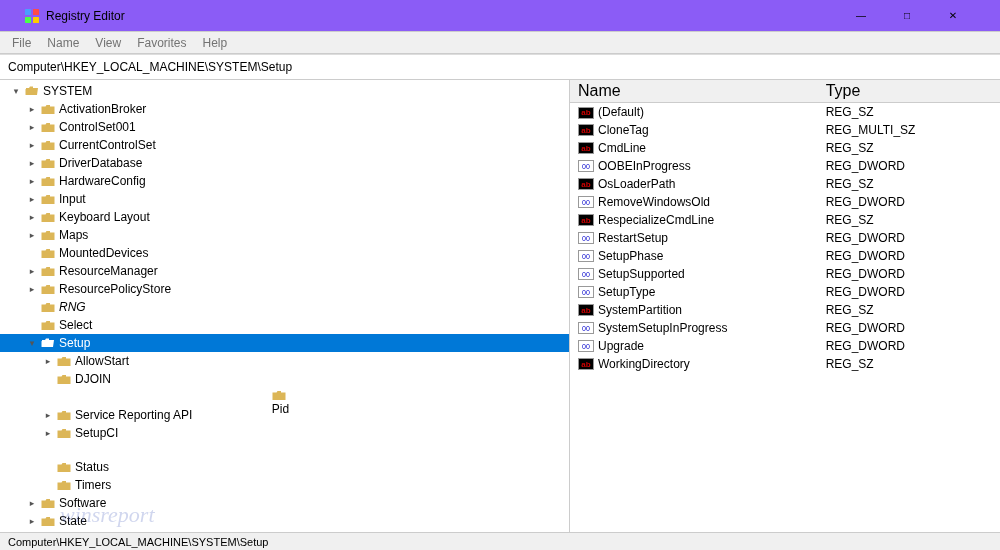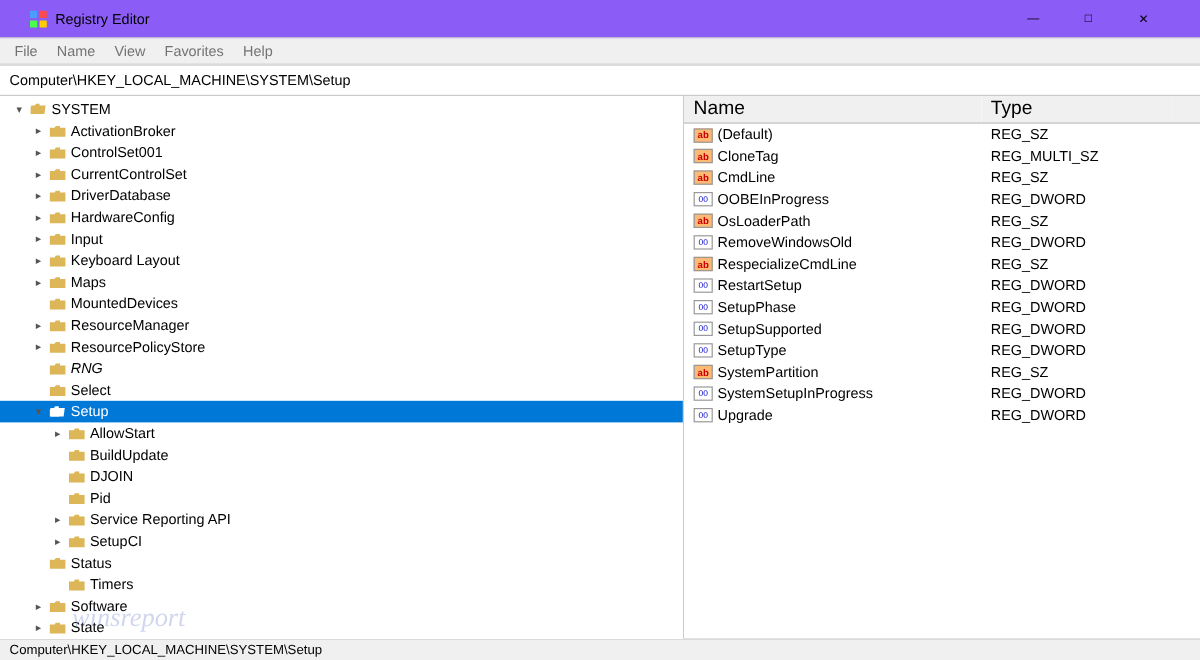--- a/index.html
+++ b/index.html
@@ -167,21 +167,21 @@
       position: sticky;
       top: 0;
     }
     .reg-table td {
       padding: 1px 8px;
       font-size: 12px;
       height: 18px;
       border: none;
     }
     .icon-ab {
-      background: #fdba74;
+      background: #000000;
       border: 1px solid #999;
       font-size: 8px;
       font-weight: bold;
       color: #c00;
       display: inline-flex;
       align-items: center;
       justify-content: center;
       width: 16px;
       height: 12px;
       margin-right: 4px;
@@ -412,59 +412,50 @@
           </span>
           <span class="item-label">AllowStart</span>
         </div>
         <div class="tree-item" style="padding-left: 40px;">
           <span class="expand-placeholder"></span>
           <span class="folder-icon">
             <svg viewBox="0 0 14 12" width="14" height="12">
               <path d="M0.5,3.5 L4.5,3.5 L5.5,2 L9,2 L9,3.5 L13.5,3.5 L13.5,11 L0.5,11 Z" fill="#dcb657"></path>
             </svg>
           </span>
-          <span class="item-label">BuildUpdate</span>
+          <span class="item-label">DJOIN</span>
+        </div>
+        <div class="tree-item" style=" flex-direction: column;">
+          <span class="expand-placeholder"></span>
+          <span class="folder-icon">
+            <svg viewBox="0 0 14 12" width="14" height="12">
+              <path d="M0.5,3.5 L4.5,3.5 L5.5,2 L9,2 L9,3.5 L13.5,3.5 L13.5,11 L0.5,11 Z" fill="#dcb657"></path>
+            </svg>
+          </span>
+          <span class="item-label">Pid</span>
         </div>
         <div class="tree-item" style="padding-left: 40px;">
-          <span class="expand-placeholder"></span>
-          <span class="folder-icon">
-            <svg viewBox="0 0 14 12" width="14" height="12">
-              <path d="M0.5,3.5 L4.5,3.5 L5.5,2 L9,2 L9,3.5 L13.5,3.5 L13.5,11 L0.5,11 Z" fill="#dcb657"></path>
-            </svg>
-          </span>
-          <span class="item-label">DJOIN</span>
+          <span class="expand-btn">▸</span>
+          <span class="folder-icon">
+            <svg viewBox="0 0 14 12" width="14" height="12">
+              <path d="M0.5,3.5 L4.5,3.5 L5.5,2 L9,2 L9,3.5 L13.5,3.5 L13.5,11 L0.5,11 Z" fill="#dcb657"></path>
+            </svg>
+          </span>
+          <span class="item-label">Service Reporting API</span>
         </div>
         <div class="tree-item" style="padding-left: 40px;">
-          <span class="expand-placeholder"></span>
-          <span class="folder-icon">
-            <svg viewBox="0 0 14 12" width="14" height="12">
-              <path d="M0.5,3.5 L4.5,3.5 L5.5,2 L9,2 L9,3.5 L13.5,3.5 L13.5,11 L0.5,11 Z" fill="#dcb657"></path>
-            </svg>
-          </span>
-          <span class="item-label">Pid</span>
-        </div>
-        <div class="tree-item" style="padding-left: 40px;">
-          <span class="expand-btn">▸</span>
-          <span class="folder-icon">
-            <svg viewBox="0 0 14 12" width="14" height="12">
-              <path d="M0.5,3.5 L4.5,3.5 L5.5,2 L9,2 L9,3.5 L13.5,3.5 L13.5,11 L0.5,11 Z" fill="#dcb657"></path>
-            </svg>
-          </span>
-          <span class="item-label">Service Reporting API</span>
-        </div>
-        <div class="tree-item" style="padding-left: 40px;">
           <span class="expand-btn">▸</span>
           <span class="folder-icon">
             <svg viewBox="0 0 14 12" width="14" height="12">
               <path d="M0.5,3.5 L4.5,3.5 L5.5,2 L9,2 L9,3.5 L13.5,3.5 L13.5,11 L0.5,11 Z" fill="#dcb657"></path>
             </svg>
           </span>
           <span class="item-label">SetupCI</span>
         </div>
-        <div class="tree-item" style="padding-left: 24px;">
+        <div class="tree-item" style="padding-left: 40px; margin-top: 16px;">
           <span class="expand-placeholder"></span>
           <span class="folder-icon">
             <svg viewBox="0 0 14 12" width="14" height="12">
               <path d="M0.5,3.5 L4.5,3.5 L5.5,2 L9,2 L9,3.5 L13.5,3.5 L13.5,11 L0.5,11 Z" fill="#dcb657"></path>
             </svg>
           </span>
           <span class="item-label">Status</span>
         </div>
         <div class="tree-item" style="padding-left: 40px;">
           <span class="expand-placeholder"></span>
@@ -585,20 +576,25 @@
             <td>REG_DWORD</td>
             <td></td>
           </tr>
           <tr>
             <td><span class="icon-dword">
                 <span style="color:#00c;font-size:7px;">00</span>
               </span>Upgrade</td>
             <td>REG_DWORD</td>
             <td></td>
           </tr>
+          <tr>
+            <td><span class="icon-ab" style="color: rgb(204, 0, 0);">ab</span>WorkingDirectory</td>
+            <td>REG_SZ</td>
+            <td></td>
+          </tr>
         </tbody>
     </table>
   </div>
 </div>
 
 <div class="status-bar">
   <span>Computer\HKEY_LOCAL_MACHINE\SYSTEM\Setup</span>
 </div>
 
 <div class="watermark">

